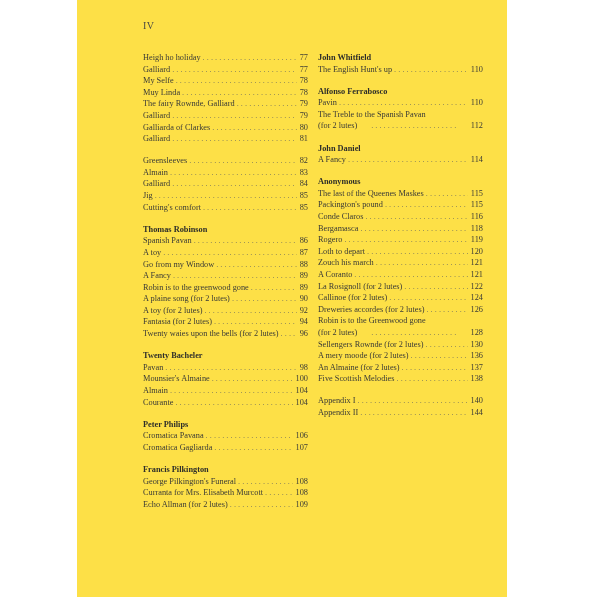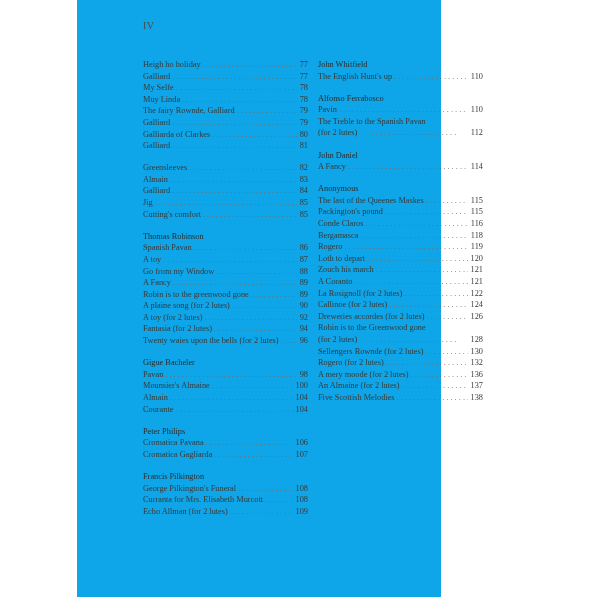--- a/index.html
+++ b/index.html
@@ -1,24 +1,24 @@
 <!DOCTYPE html>
 <html><head>
 <meta charset="utf-8">
 <style>
   html, body { margin:0; padding:0; }
   body { width:600px; height:600px; background:#ffffff; position:relative; overflow:hidden;
          font-family:"Liberation Serif","DejaVu Serif",serif; color:#3a3a36; }
-  .page { position:absolute; left:77px; top:0; width:364px; height:597px; background:#0ea5e9; }
+  .page { position:absolute; left:77px; top:0; width:430px; height:597px; background:#fde047; }
   .folio { position:absolute; left:66px; top:20px; font-size:10px; letter-spacing:0.5px; color:#4a4a44; }
   .col { position:absolute; top:52px; width:165px; font-size:8.3px; }
   .col.left { left:66px; }
   .col.right { left:241px; }
-  .section { margin-bottom:10.5px;margin-top:7px; }
-  .heading { font-weight:normal; height:11.6px; line-height:11.6px; color:#2e2e2a; }
+  .section { margin-bottom:10.5px; }
+  .heading { font-weight:bold; height:11.6px; line-height:11.6px; color:#2e2e2a; }
   .entry { position:relative; height:11.6px; line-height:11.6px; display:flex; align-items:baseline; white-space:nowrap; overflow:hidden; }
   .entry .title { flex:0 0 auto; padding-right:2px; }
   .entry .dots { flex:1 1 auto; overflow:hidden; color:#6a6a60; letter-spacing:1.6px; }
   .entry .dots::after { content:". . . . . . . . . . . . . . . . . . . . . . . . . . . . . . . . . . . . . . . . . . . . . . . . . . . . . . . . . . . . ."; letter-spacing:0; }
   .entry .num { flex:0 0 auto; padding-left:3px; text-align:left; }
   .entry.wrap { height:auto; display:block; }
   .entry.wrap .l1 { height:11.6px; line-height:11.6px; }
   .entry.wrap .l2 { height:11.6px; line-height:11.6px; display:flex; align-items:baseline;gap:12px; }
   .entry.wrap .l2 .dots { flex:1 1 auto; overflow:hidden; }
 </style>
@@ -139,21 +139,21 @@
           <span class="dots"></span>
           <span class="num">94</span>
         </div>
         <div class="entry">
           <span class="title">Twenty waies upon the bells (for 2 lutes)</span>
           <span class="dots"></span>
           <span class="num">96</span>
         </div>
       </div>
       <div class="section">
-        <div class="heading">Gigue Bacheler</div>
+        <div class="heading">Twenty Bacheler</div>
         <div class="entry">
           <span class="title">Pavan</span>
           <span class="dots"></span>
           <span class="num">98</span>
         </div>
         <div class="entry">
           <span class="title">Mounsier's Almaine</span>
           <span class="dots"></span>
           <span class="num">100</span>
         </div>
@@ -297,34 +297,41 @@
             <span class="dots"></span>
             <span class="num">128</span>
           </div>
         </div>
         <div class="entry">
           <span class="title">Sellengers Rownde (for 2 lutes)</span>
           <span class="dots"></span>
           <span class="num">130</span>
         </div>
         <div class="entry">
-          <span class="title">Rogero (for 2 lutes)</span>
-          <span class="dots"></span>
-          <span class="num">132</span>
-        </div>
-        <div class="entry">
           <span class="title">A mery moode (for 2 lutes)</span>
           <span class="dots"></span>
           <span class="num">136</span>
         </div>
         <div class="entry">
           <span class="title">An Almaine (for 2 lutes)</span>
           <span class="dots"></span>
           <span class="num">137</span>
         </div>
         <div class="entry">
           <span class="title">Five Scottish Melodies</span>
           <span class="dots"></span>
           <span class="num">138</span>
+        </div>
+      </div>
+      <div class="section">
+        <div class="entry">
+          <span class="title">Appendix I</span>
+          <span class="dots"></span>
+          <span class="num">140</span>
+        </div>
+        <div class="entry">
+          <span class="title">Appendix II</span>
+          <span class="dots"></span>
+          <span class="num">144</span>
         </div>
       </div>
     </div>
 </div>
 
 </body></html>

